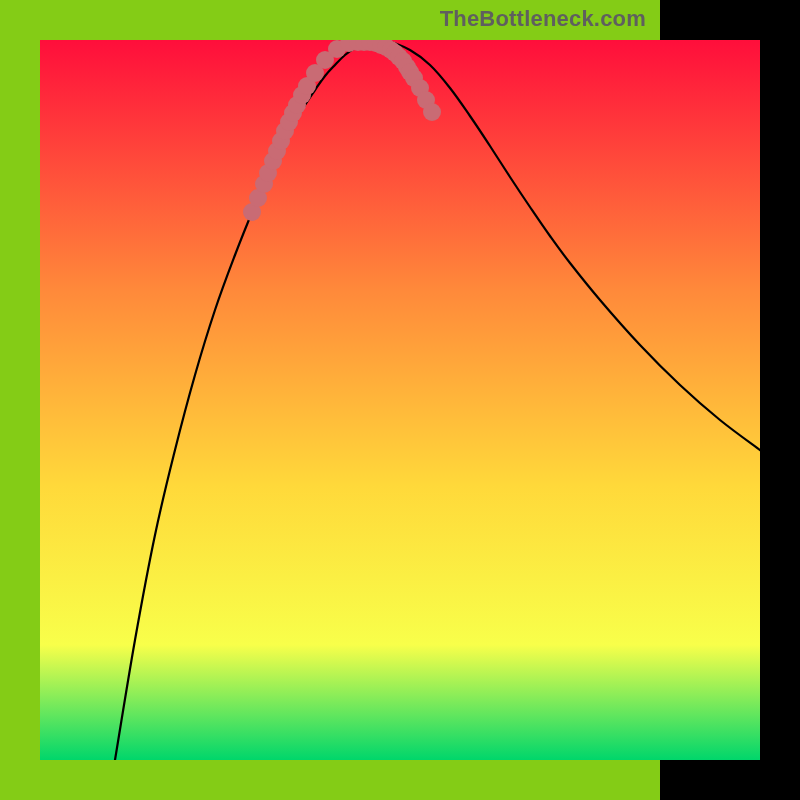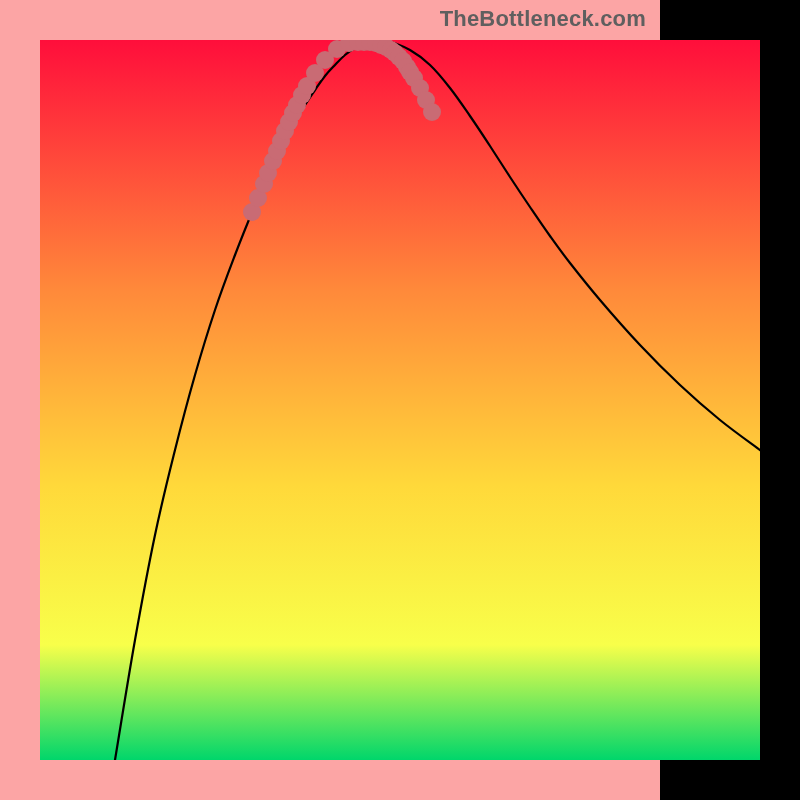--- a/index.html
+++ b/index.html
@@ -8,21 +8,21 @@
     width: 800px;
     height: 800px;
     background: #000;
     font-family: Arial, Helvetica, sans-serif;
     overflow: hidden;
   }
   .stage {
     position: relative;
     width: 660px;
     height: 800px;
-    background: #fca5a5;
+    background: #84cc16;
   }
   .watermark {
     position: absolute;
     top: 6px;
     right: 14px;
     color: #5f5f5f;
     font-size: 22px;
     font-weight: 600;
     letter-spacing: 0.2px;
     user-select: none;

